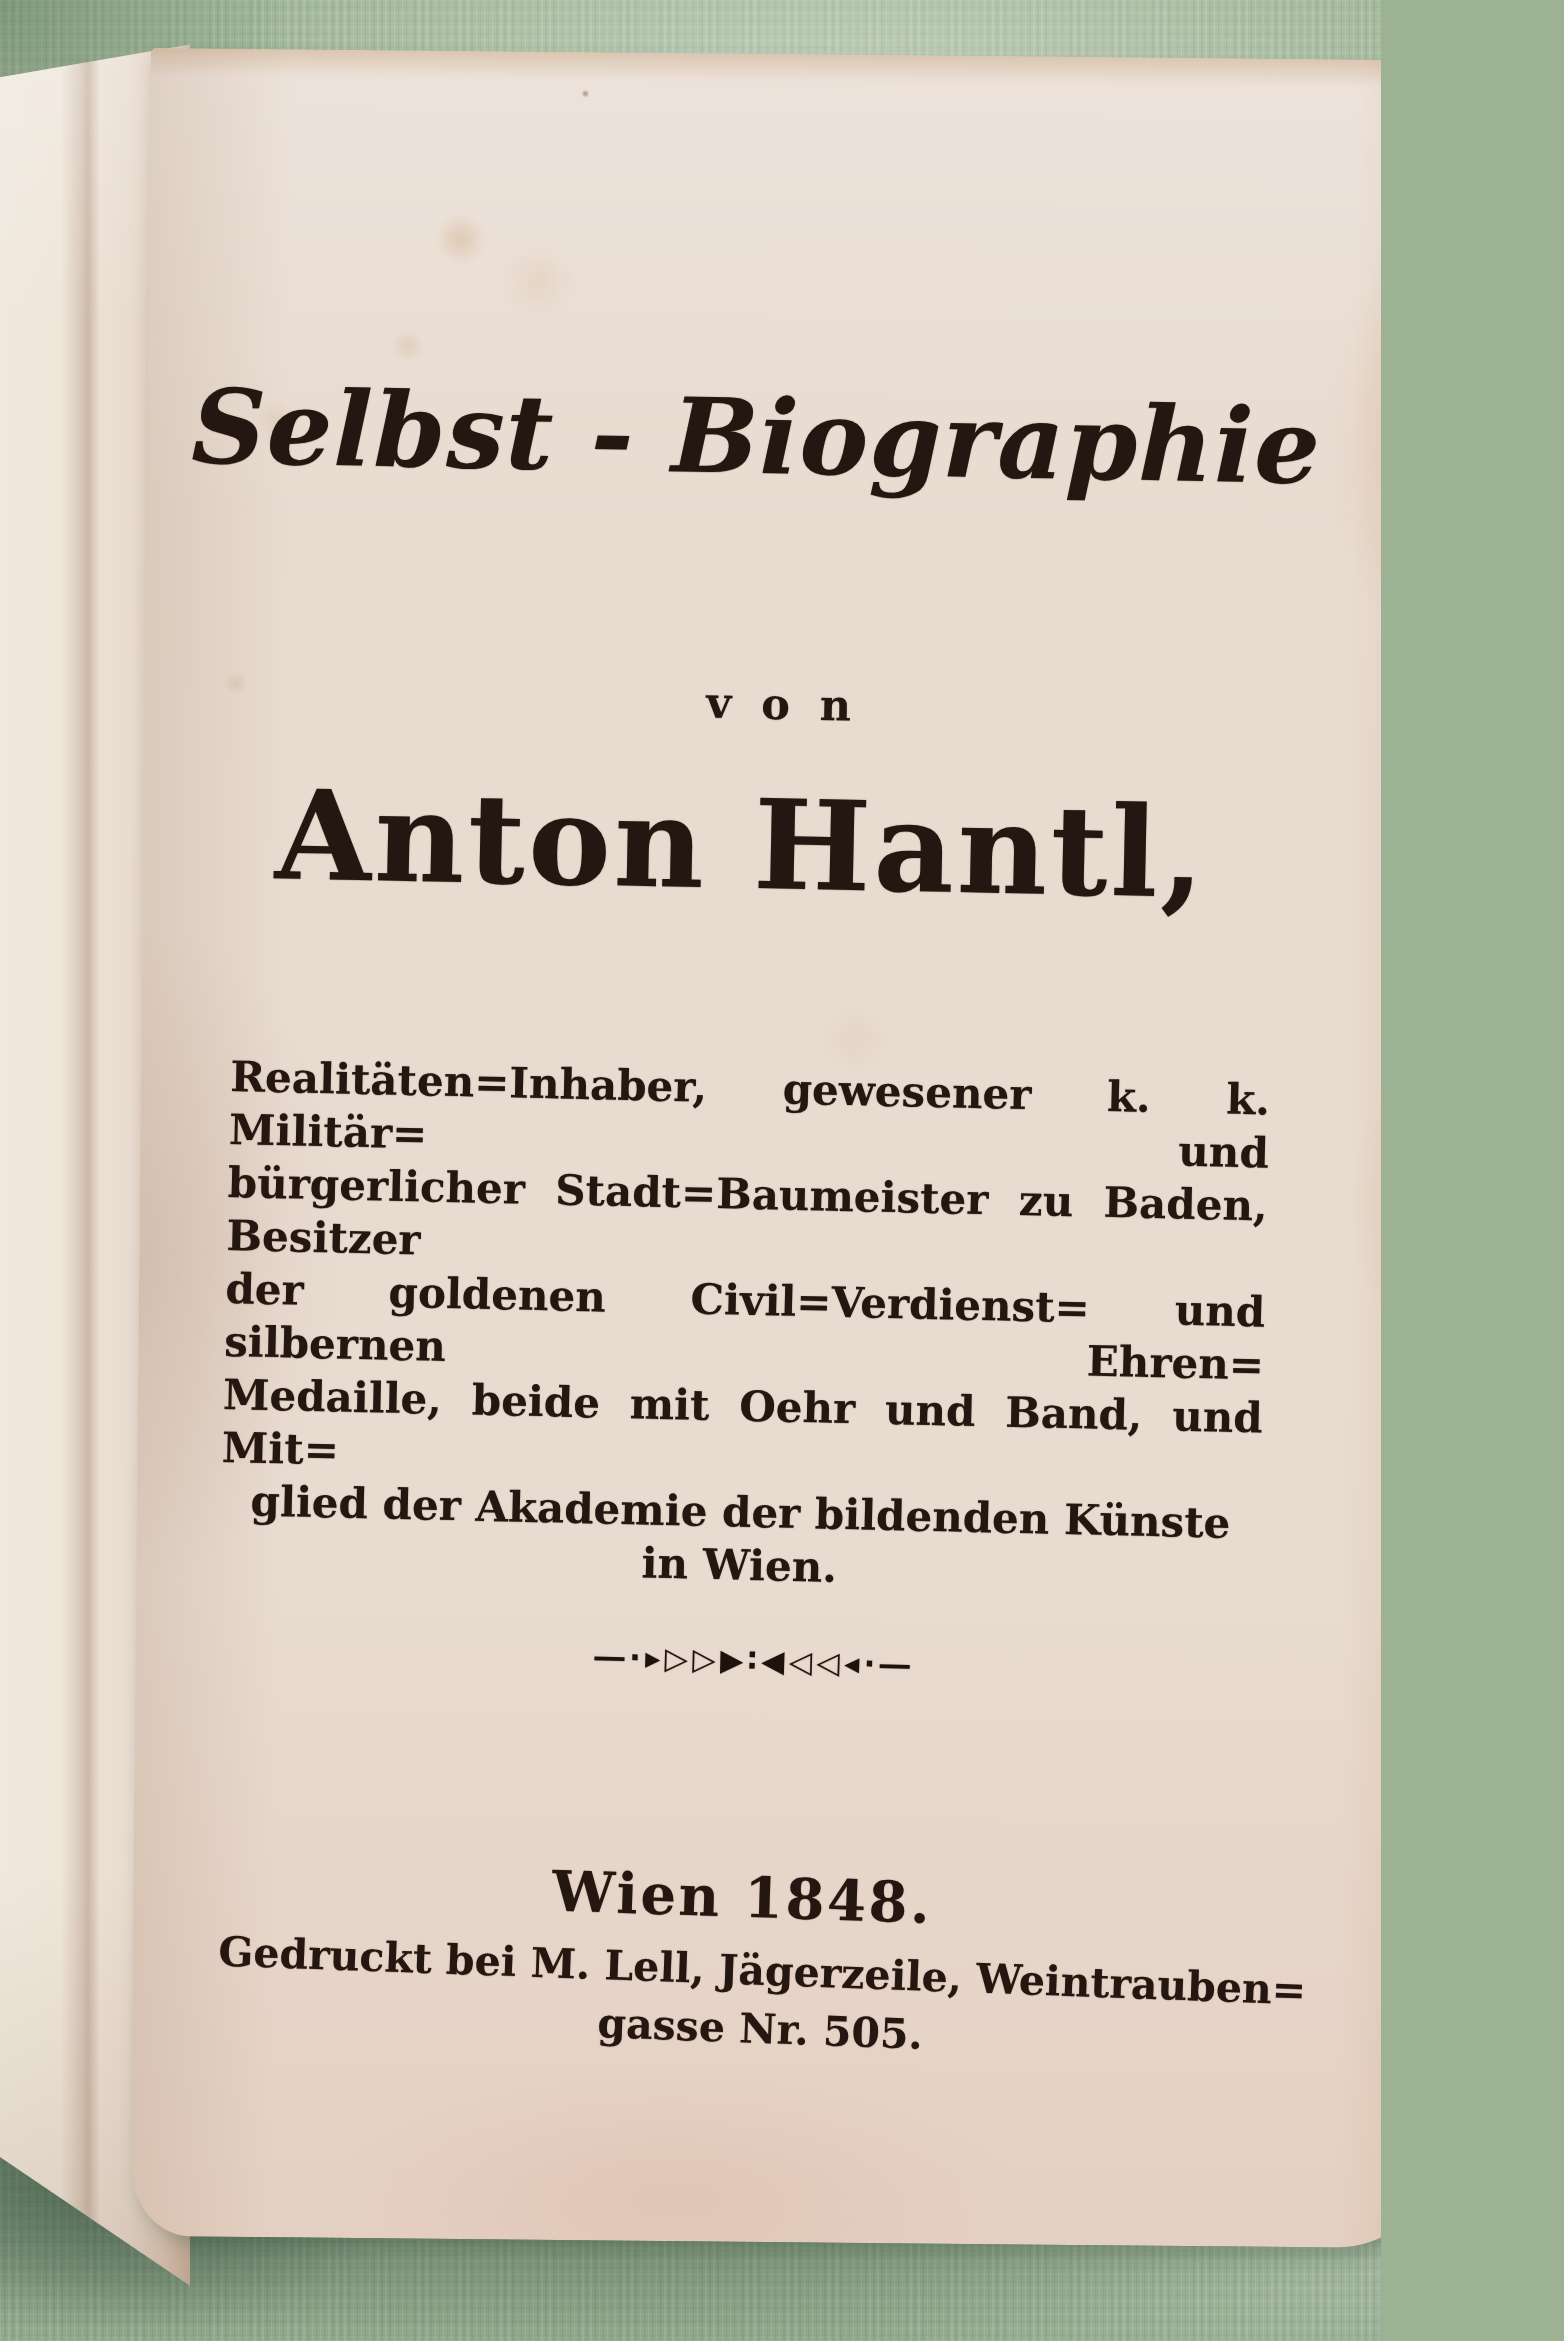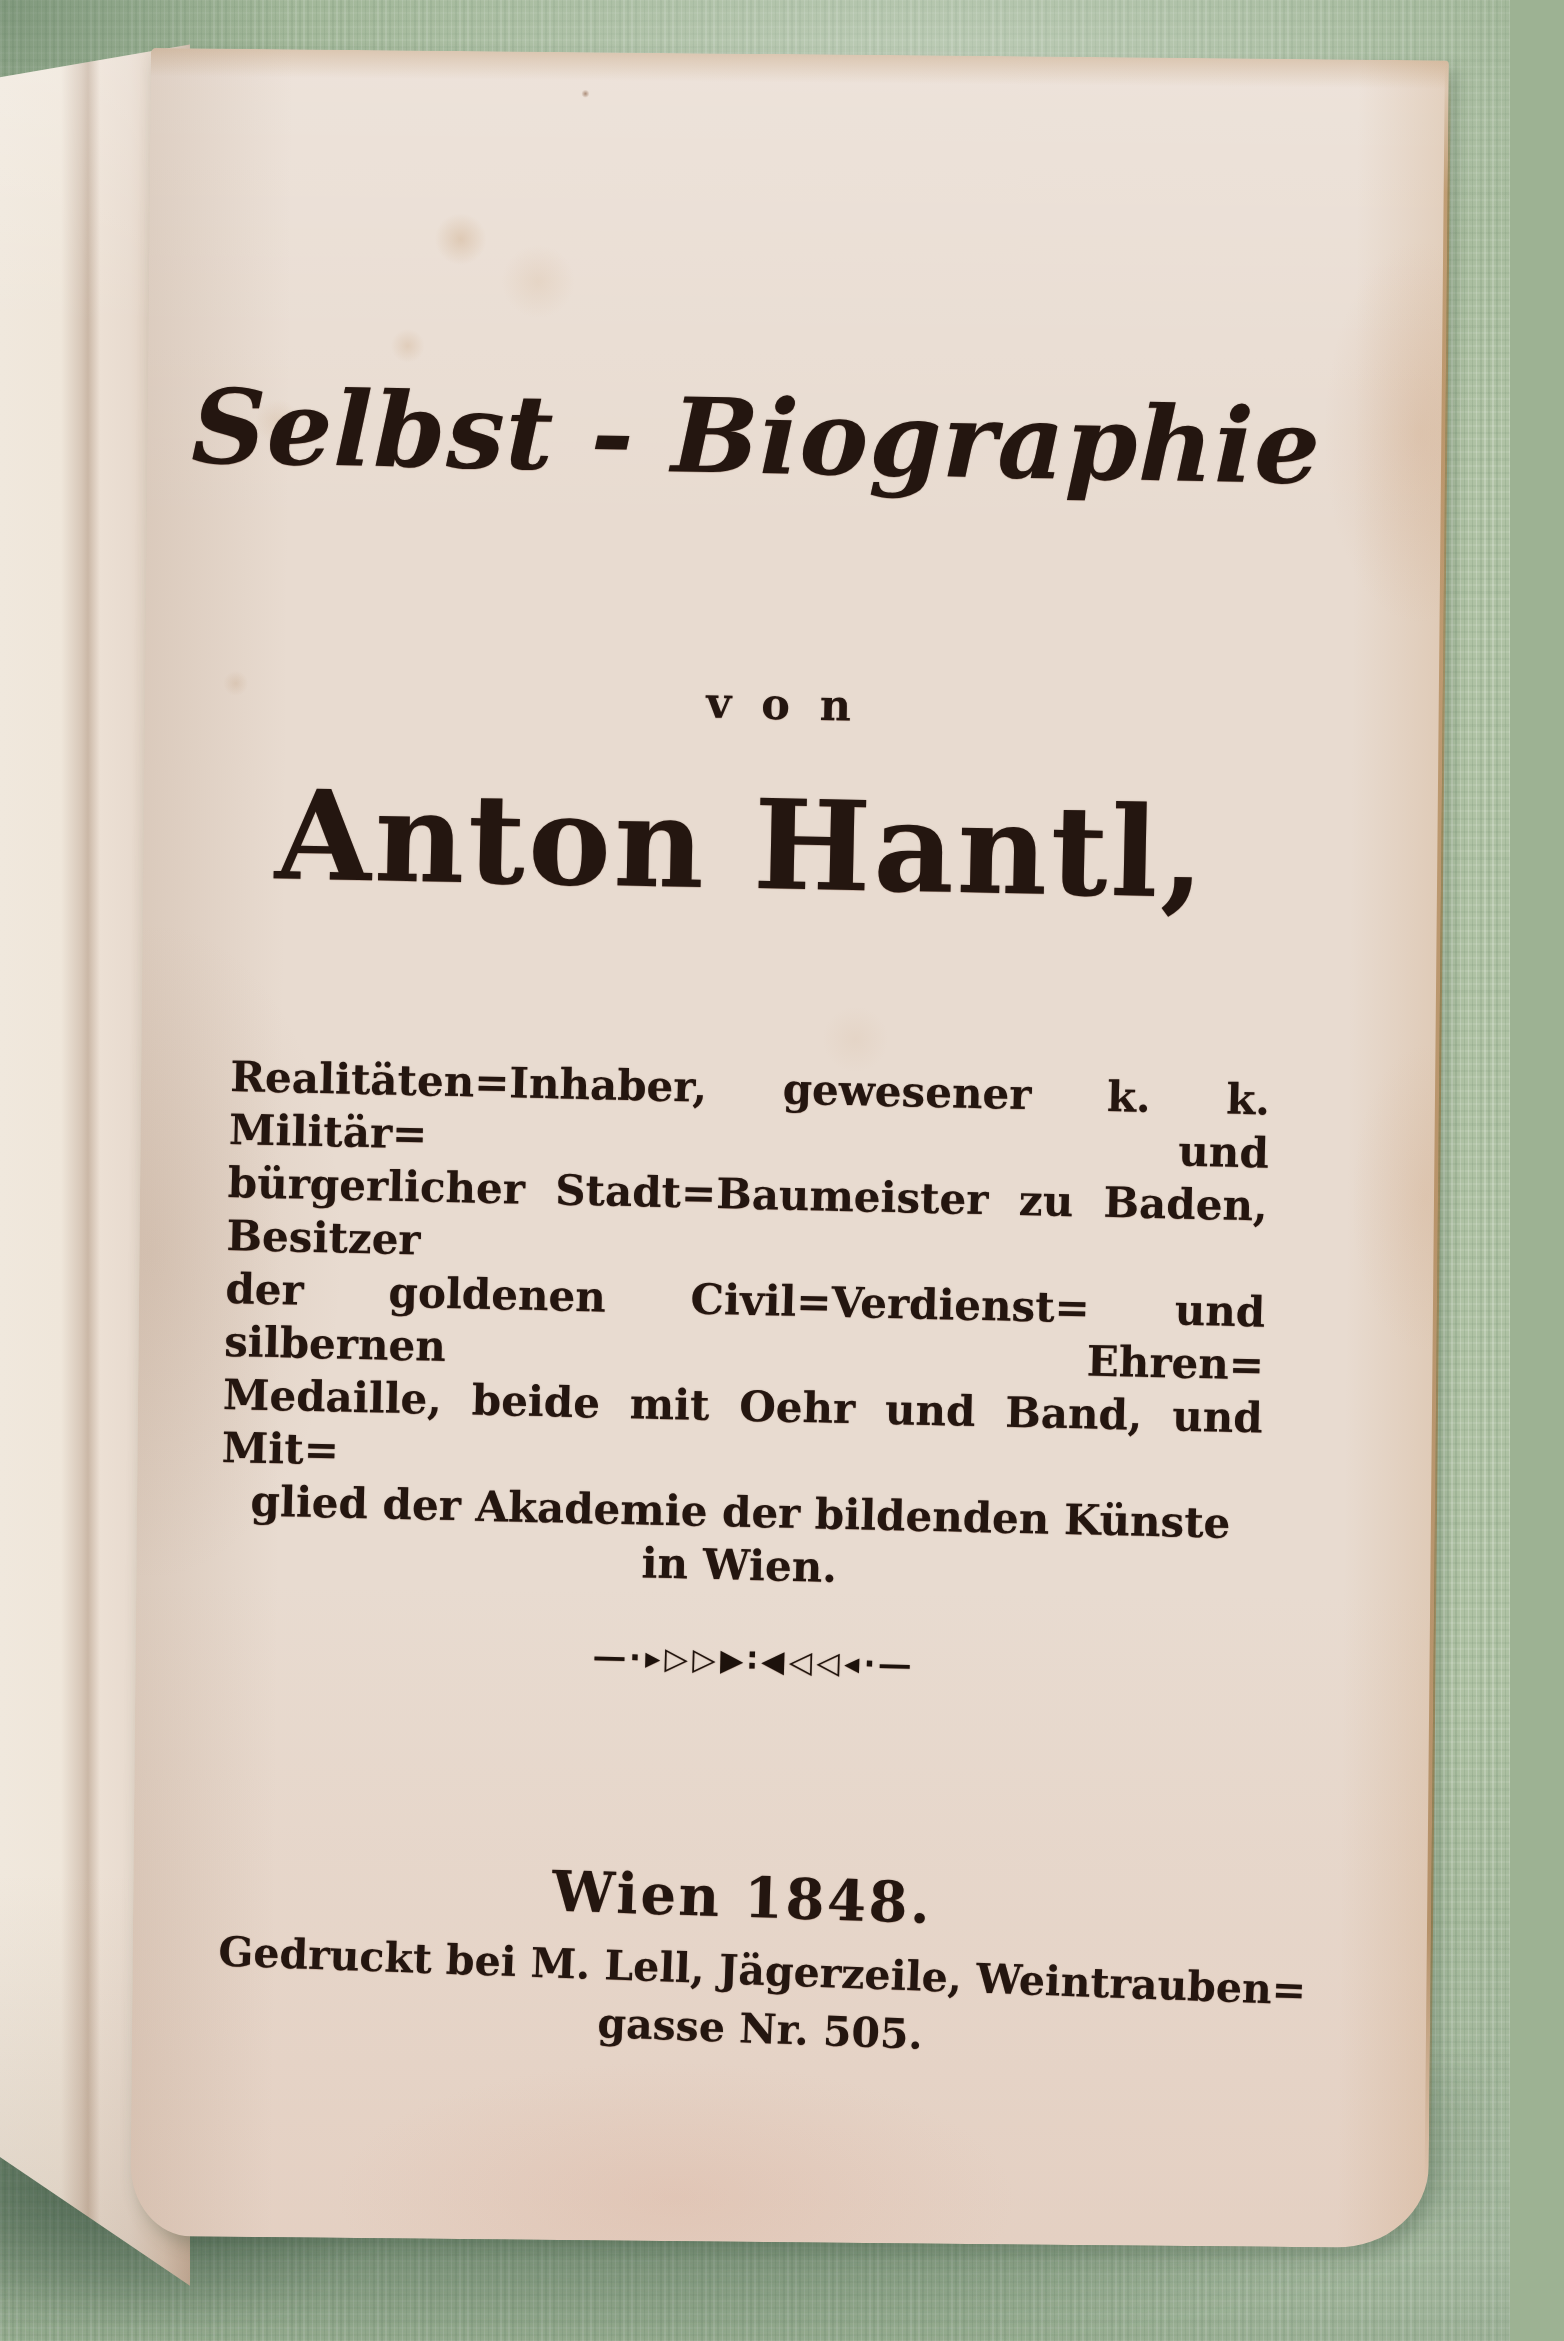--- a/index.html
+++ b/index.html
@@ -1,18 +1,18 @@
 <!DOCTYPE html>
 <html style="font-size:8.2px"><head>
 <meta charset="utf-8">
 <style>
   html,body{margin:0;padding:0;background:#9db293;}
   .scene{
     position:relative;
-    width:1510px;height:2342px;
+    width:1381px;height:2342px;
     overflow:hidden;
     font-family:"DejaVu Serif", serif;
   }
   
   .fabric{
     position:absolute;inset:0;
     background-color:#afc2a4;
     background-image:
       radial-gradient(ellipse 920px 358px at 62% 4%, rgba(255,255,255,.30), transparent 70%),
       radial-gradient(ellipse 460px 460px at 0% 0%, rgba(70,100,75,.38), transparent 65%),

